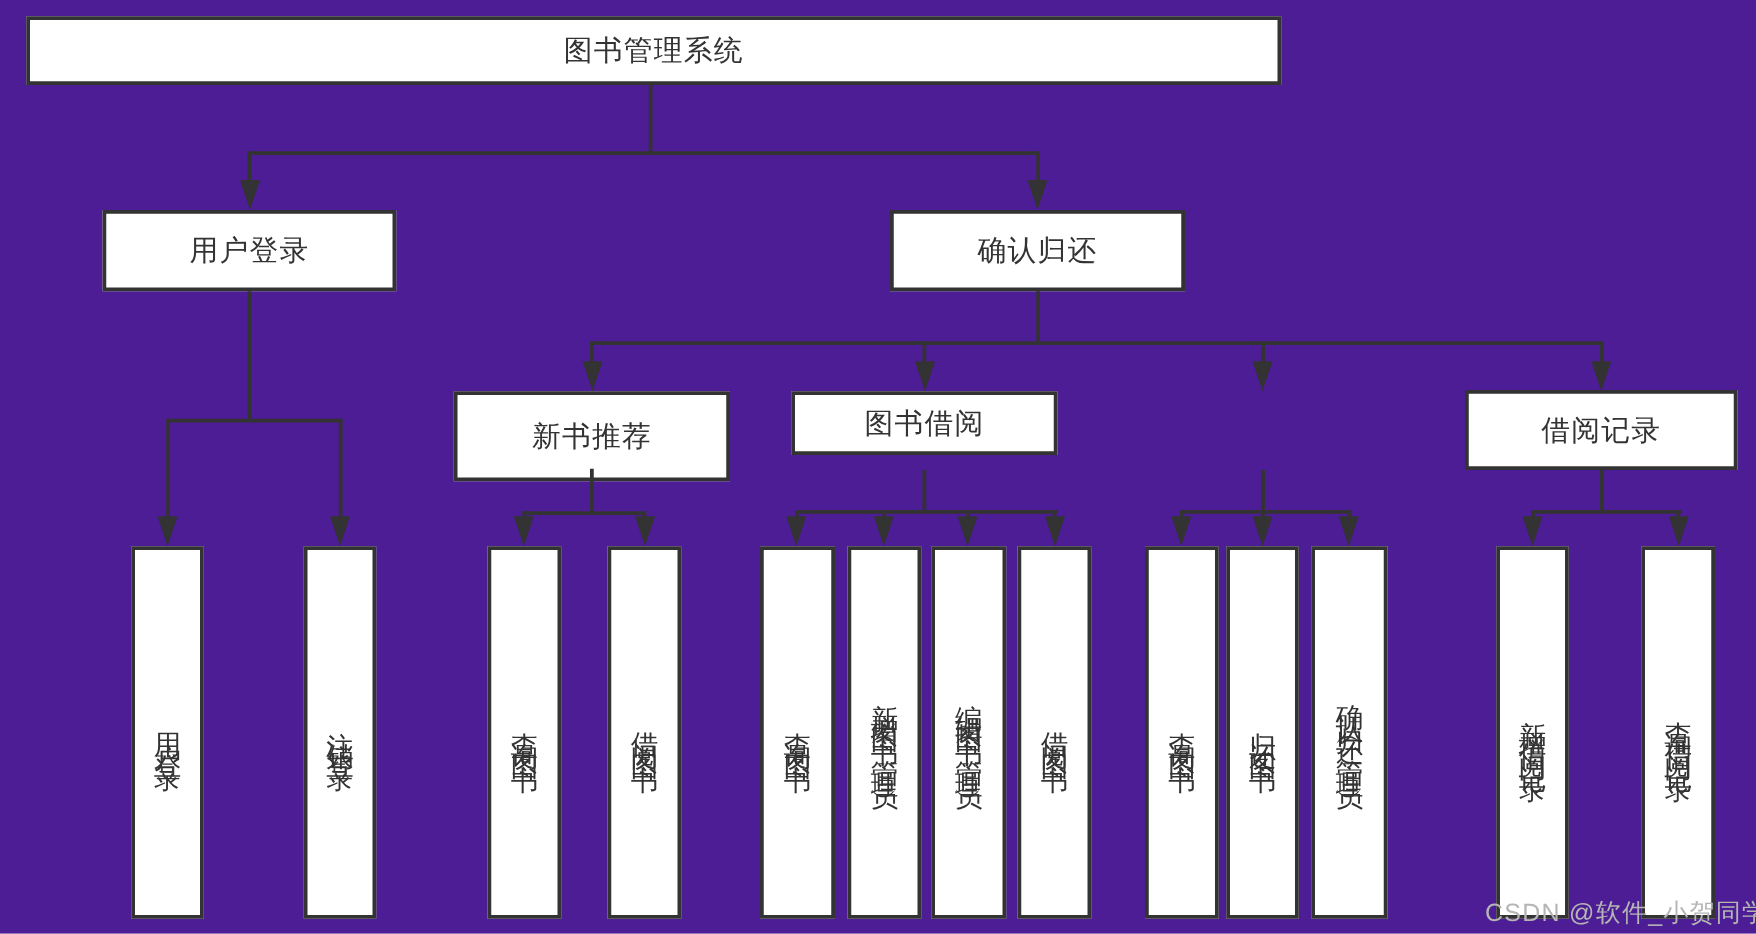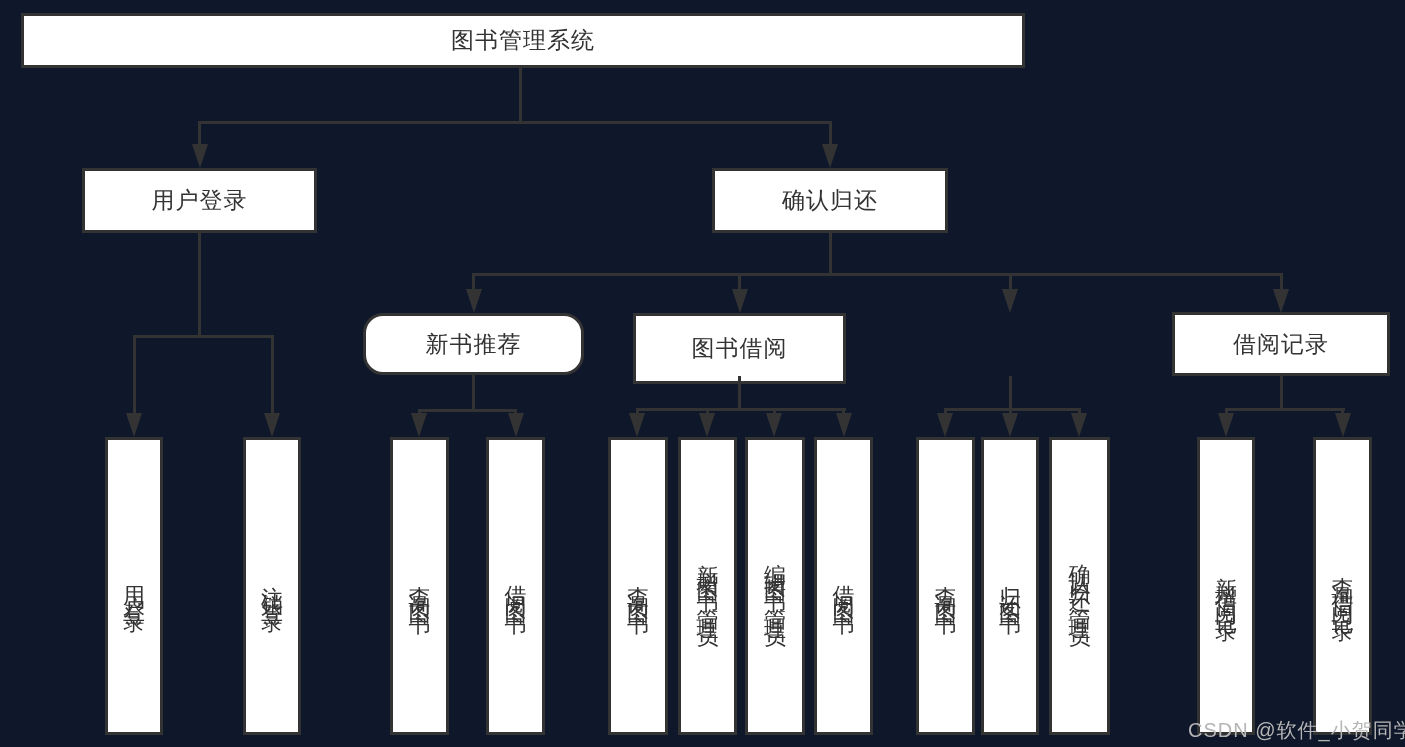--- a/index.html
+++ b/index.html
@@ -1,17 +1,17 @@
 <!DOCTYPE html>
 <html><head>
 <meta charset="utf-8">
 <style>
   html, body { margin:0; padding:0; background:#ffffff; }
   #stage {
-    position:relative; width:1405px; height:747px; background:#0f172a;
+    position:relative; width:1405px; height:747px; background:#4c1d95;
     font-family:"Liberation Sans", sans-serif; color:#333333; overflow:hidden;
   }
   .box {
     position:absolute; box-sizing:border-box;
     border:3px solid #333333; background:#ffffff;
     display:flex; align-items:center; justify-content:center;
     font-size:23px; color:#333333; letter-spacing:1px;
   }
   .vbox {
     writing-mode:vertical-rl; text-orientation:mixed;
@@ -42,25 +42,25 @@
   </div>
 
   <div class="box" style="left:82px; top:168px; width:235px; height:65px;">
     <span>用户登录</span>
   </div>
 
   <div class="box" style="left:712px; top:168px; width:236px; height:65px;">
     <span>确认归还</span>
   </div>
 
-  <div class="box" style="left:363px; top:313px; width:221px; height:62px;border-radius:20px;">
+  <div class="box" style="left:363px; top:313px; width:221px; height:72px;">
     <span>新书推荐</span>
   </div>
 
-  <div class="box" style="left:633px; top:313px; width:213px; height:71px;">
+  <div class="box" style="left:633px; top:313px; width:213px; height:51px;">
     <span>图书借阅</span>
   </div>
 
 
   <div class="box" style="left:1172px; top:312px; width:218px; height:64px;">
     <span>借阅记录</span>
   </div>
 
   <div class="box vbox" style="left:105px; top:437px; width:58px; height:298px;">
     <span>用户登录</span>

